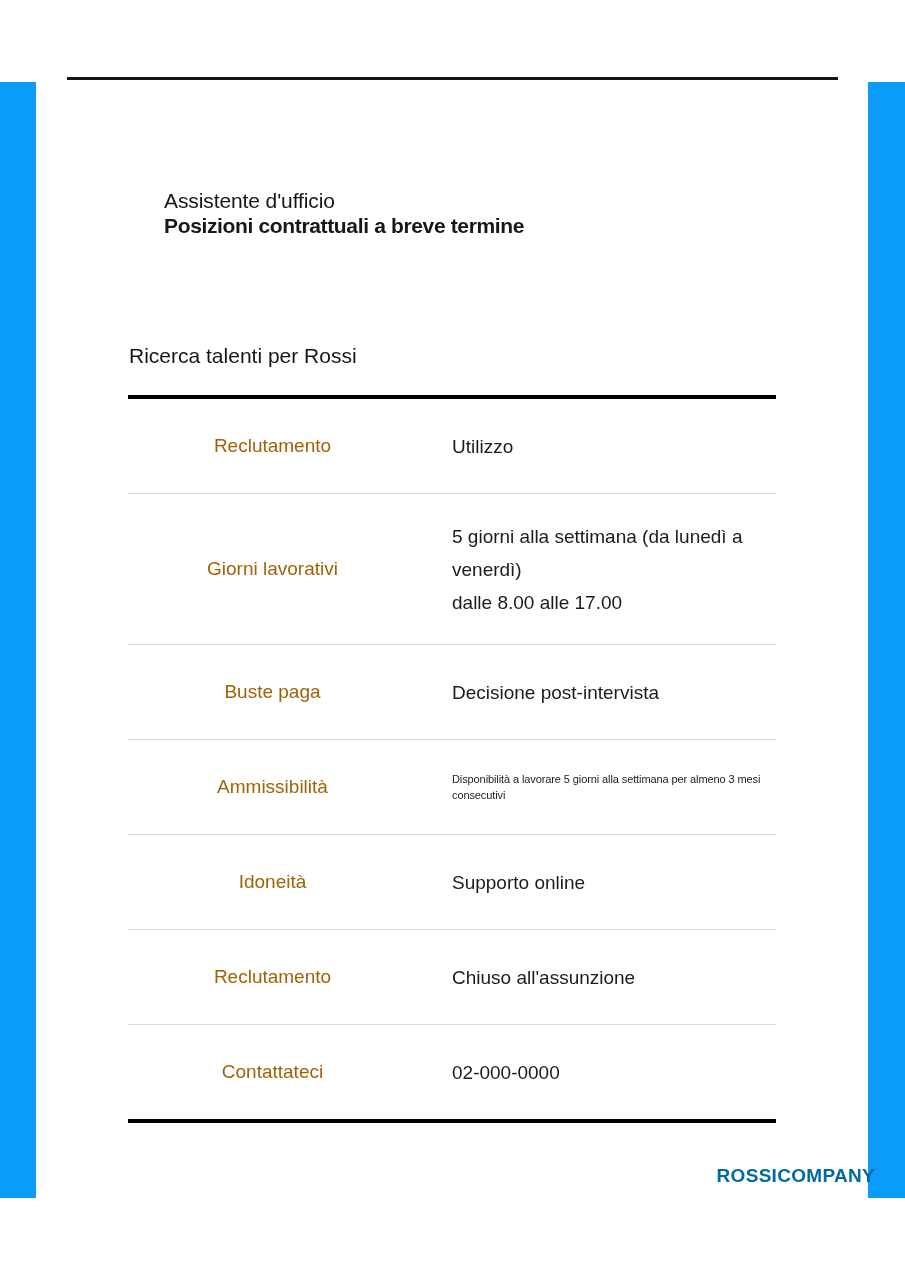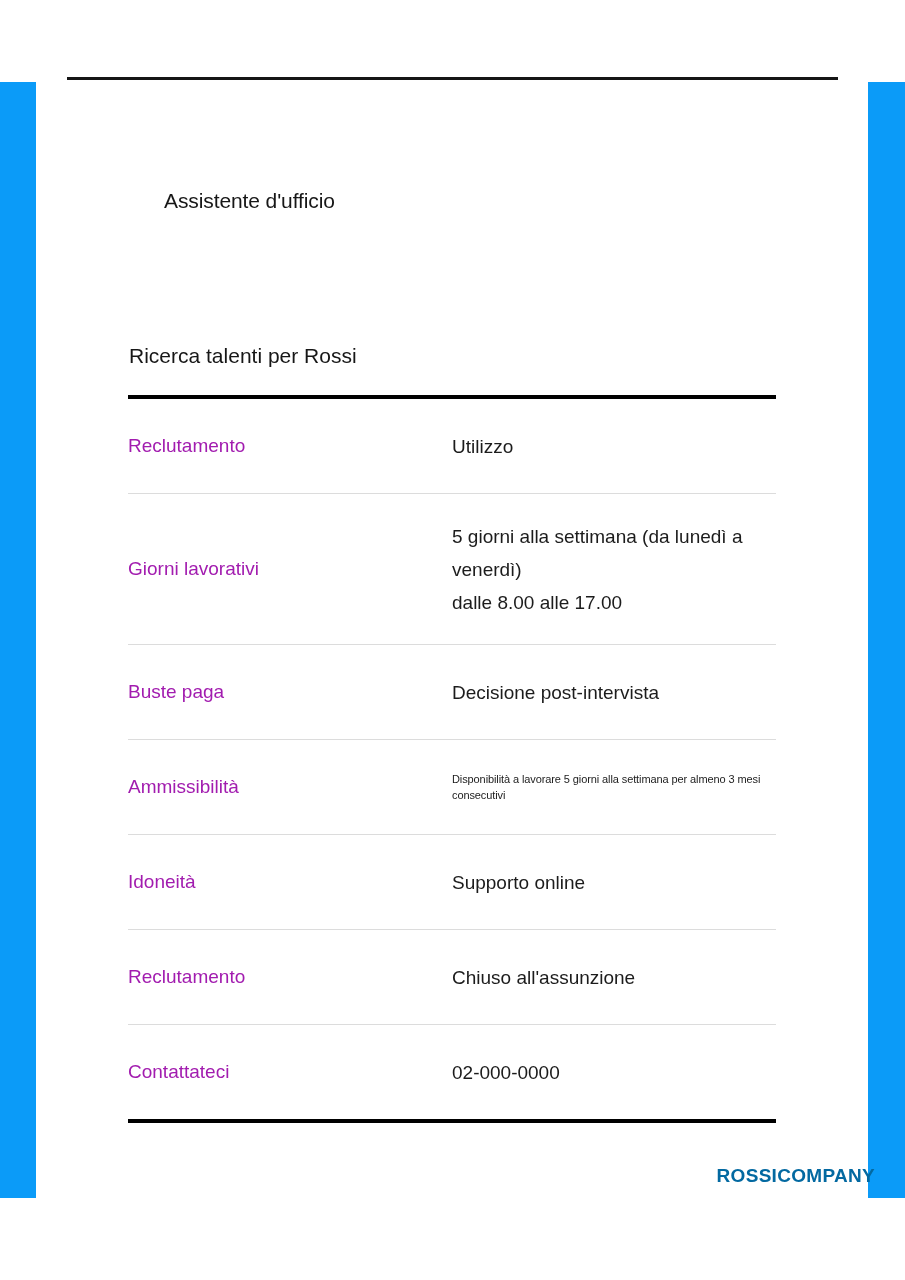--- a/index.html
+++ b/index.html
@@ -97,26 +97,26 @@
   .spec-table tr.row td {
     border-bottom: 1px solid #dcdcdc;
     padding: 0;
     vertical-align: middle;
   }
   .spec-table tr.row.last td {
     border-bottom: none;
   }
   td.label-cell {
     width: 218px;
-    text-align: left;
+    text-align: center;
     padding-right: 35px !important;
     font-size: 19px;
     line-height: 24px;
     font-weight: 400;
-    color: #a21caf;
+    color: #a16207;
     white-space: nowrap;
   }
   td.value-cell {
     font-size: 19px;
     line-height: 33px;
     font-weight: 400;
     color: #1c1c1c;
   }
   td.value-cell.small {
     font-size: 11px;
@@ -144,20 +144,21 @@
 
 <div class="side-bar left"></div>
 <div class="side-bar right"></div>
 
 <div class="top-rule"></div>
 
 <div class="content">
 
   <div class="heading-block">
     <div class="heading-line light">Assistente d'ufficio</div>
+    <div class="heading-line bold">Posizioni contrattuali a breve termine</div>
   </div>
 
   <div class="subtitle">Ricerca talenti per Rossi</div>
 
   <table class="spec-table">
     <tbody>
       <tr class="rule-top">
           <td colspan="2"></td>
         </tr>
 

